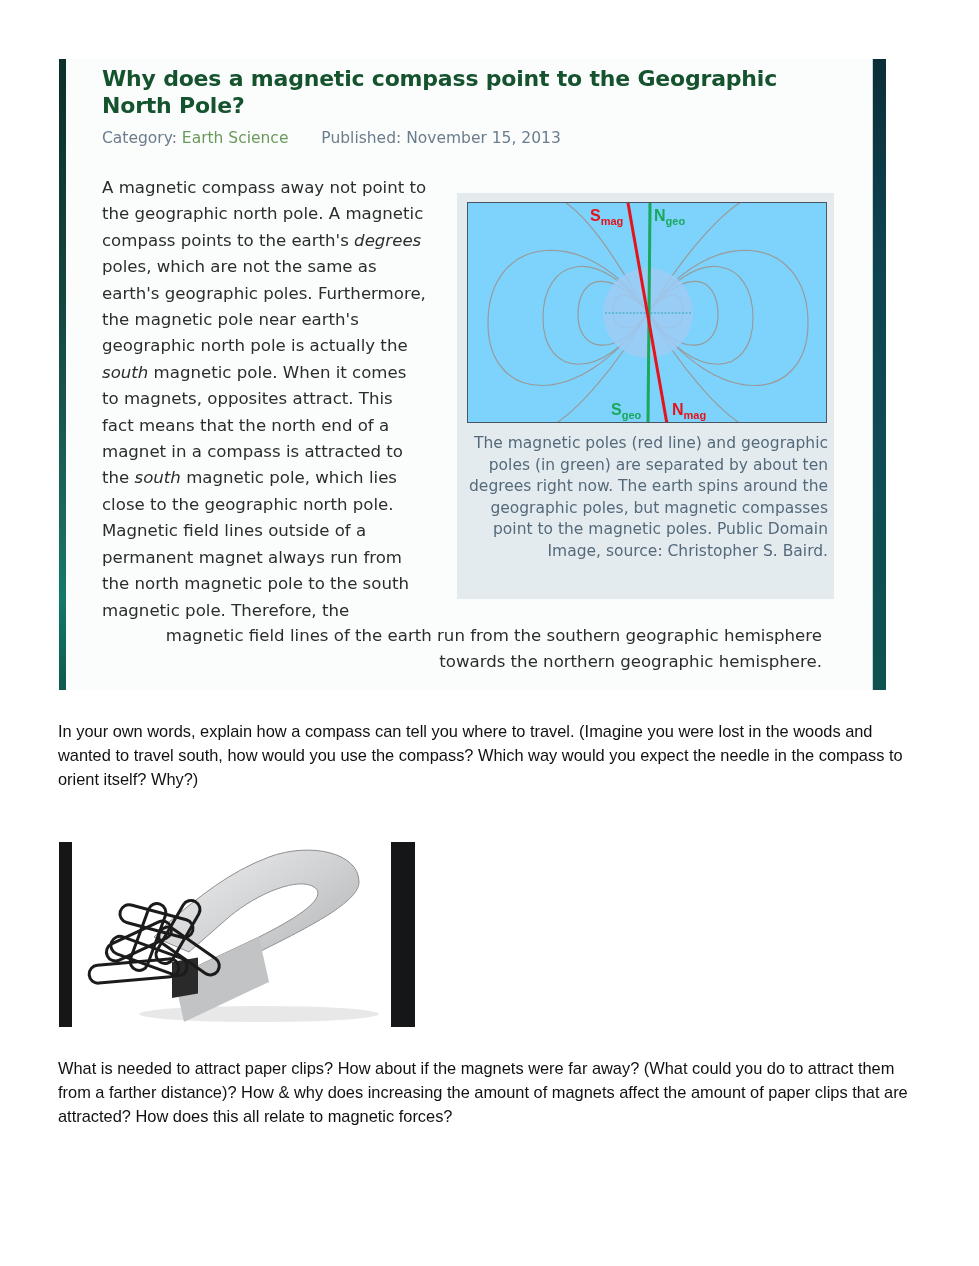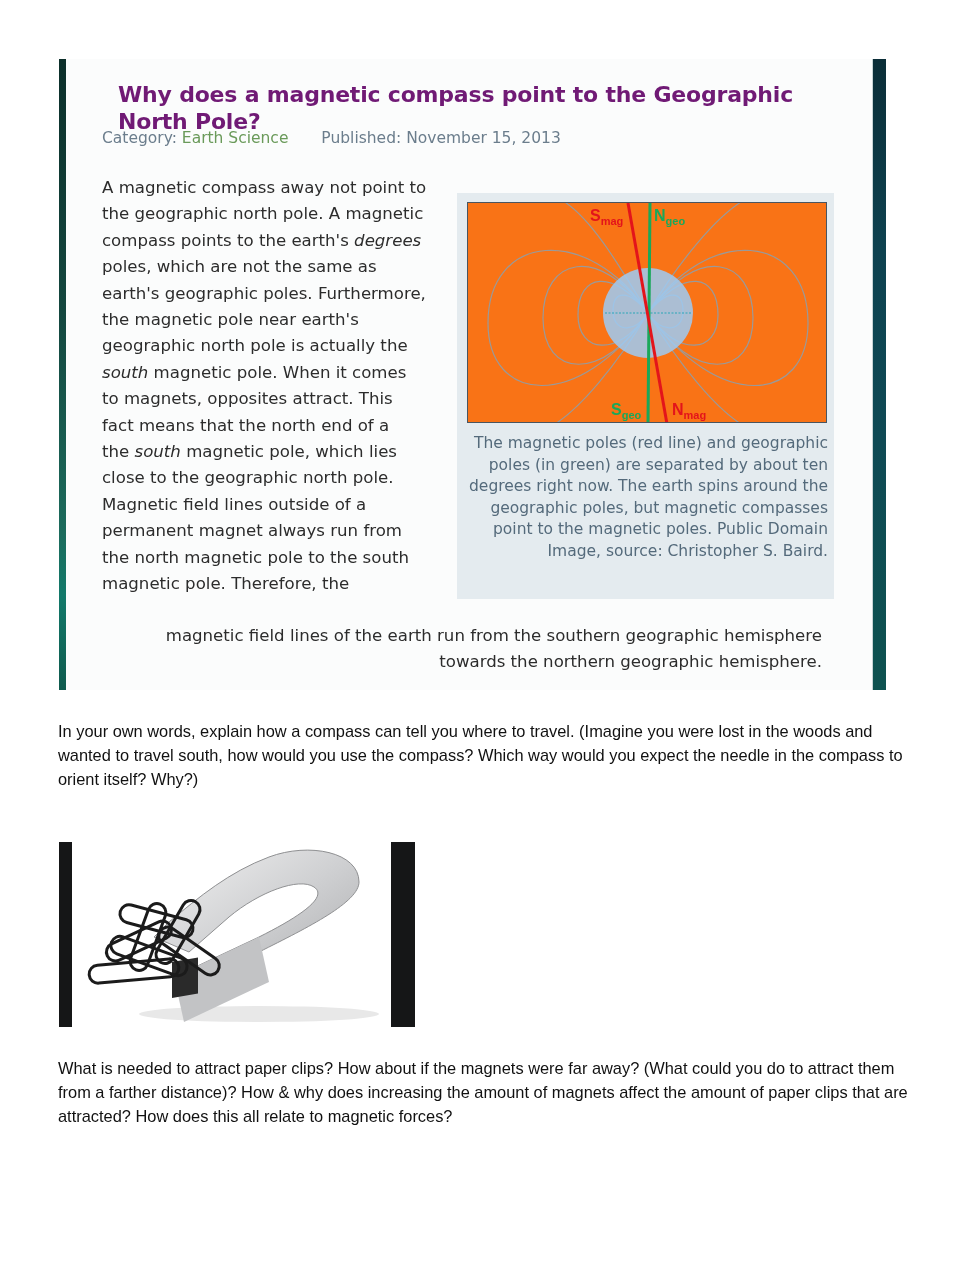--- a/index.html
+++ b/index.html
@@ -6,33 +6,33 @@
   body { width: 979px; height: 1266px; position: relative; overflow: hidden; font-family: "DejaVu Sans", sans-serif; }
 
   
   .article-shot { position: absolute; left: 59px; top: 59px; width: 827px; height: 631px; background: #fbfcfc; }
   .bar-left { position: absolute; left: 0; top: 0; width: 7px; height: 631px;
     background: linear-gradient(to bottom, #0c2f2a 0%, #14473f 40%, #1c6b5c 75%, #12796a 85%, #0f5a4d 100%); }
   .bar-right { position: absolute; right: 0; top: 0; width: 13px; height: 631px;
     background: linear-gradient(to bottom, #0b2e38 0%, #0e4250 30%, #0f4a55 60%, #0e5250 100%);
     box-shadow: -1px 0 0 #c8d4d6; }
 
-  .title { position: absolute; left: 43px; top: 6px; width: 720px; margin: 16px;
-    font-size: 22px; line-height: 27px; font-weight: bold; color: #701a75; letter-spacing: -0.2px; }
+  .title { position: absolute; left: 43px; top: 6px; width: 720px; margin: 0;
+    font-size: 22px; line-height: 27px; font-weight: bold; color: #14532d; letter-spacing: -0.2px; }
   .meta { position: absolute; left: 43px; top: 70px; font-size: 15.5px; color: #6b7d8c; white-space: nowrap; }
   .meta .cat-value { color: #6a9a5a; }
   .meta .pub { margin-left: 28px; }
 
   .body-text { position: absolute; left: 43px; top: 116px; width: 345px; font-size: 16.6px; line-height: 26.4px; color: #2c2c2c; margin: 0; }
   .body-text .line { display: block; white-space: nowrap; }
   .body-tail { position: absolute; left: 43px; top: 564px; width: 720px; font-size: 16.6px; line-height: 26.4px; color: #2c2c2c; margin: 0; text-align: right; }
   .body-tail .line { display: block; white-space: nowrap; }
 
   .figure { position: absolute; left: 398px; top: 134px; width: 377px; height: 406px; background: #e4ebef; }
-  .diagram { position: absolute; left: 10px; top: 9px; width: 360px; height: 221px; background: #f97316; border: 1.5px solid #4a5560; box-sizing: border-box; overflow: hidden; }
+  .diagram { position: absolute; left: 10px; top: 9px; width: 360px; height: 221px; background: #7dd3fc; border: 1.5px solid #4a5560; box-sizing: border-box; overflow: hidden; }
   .caption { position: absolute; left: 6px; top: 240px; width: 365px; text-align: right; font-size: 15.5px; line-height: 21.6px; color: #546a7b; margin: 0; }
 
   
   .question { position: absolute; left: 58px; width: 870px; font-family: "Liberation Sans", sans-serif; font-size: 16.4px; line-height: 24px; color: #111; margin: 0; }
   .q1 { top: 719px; }
   .q2 { top: 1056px; }
 
   
   .photo { position: absolute; left: 59px; top: 842px; width: 356px; height: 185px; background: #ffffff; overflow: hidden; }
   .photo .edge-l { position: absolute; left: 0; top: 0; width: 13px; height: 185px; background: #151617; }
@@ -58,20 +58,21 @@
       <span class="line">A magnetic compass away not point to</span>
       <span class="line">the geographic north pole. A magnetic</span>
       <span class="line">compass points to the earth's <em>degrees</em></span>
       <span class="line">poles, which are not the same as</span>
       <span class="line">earth's geographic poles. Furthermore,</span>
       <span class="line">the magnetic pole near earth's</span>
       <span class="line">geographic north pole is actually the</span>
       <span class="line"><em>south</em> magnetic pole. When it comes</span>
       <span class="line">to magnets, opposites attract. This</span>
       <span class="line">fact means that the north end of a</span>
+      <span class="line">magnet in a compass is attracted to</span>
       <span class="line">the <em>south</em> magnetic pole, which lies</span>
       <span class="line">close to the geographic north pole.</span>
       <span class="line">Magnetic field lines outside of a</span>
       <span class="line">permanent magnet always run from</span>
       <span class="line">the north magnetic pole to the south</span>
       <span class="line">magnetic pole. Therefore, the</span>
     </p>
 
   <div class="figure">
     <div class="diagram">

